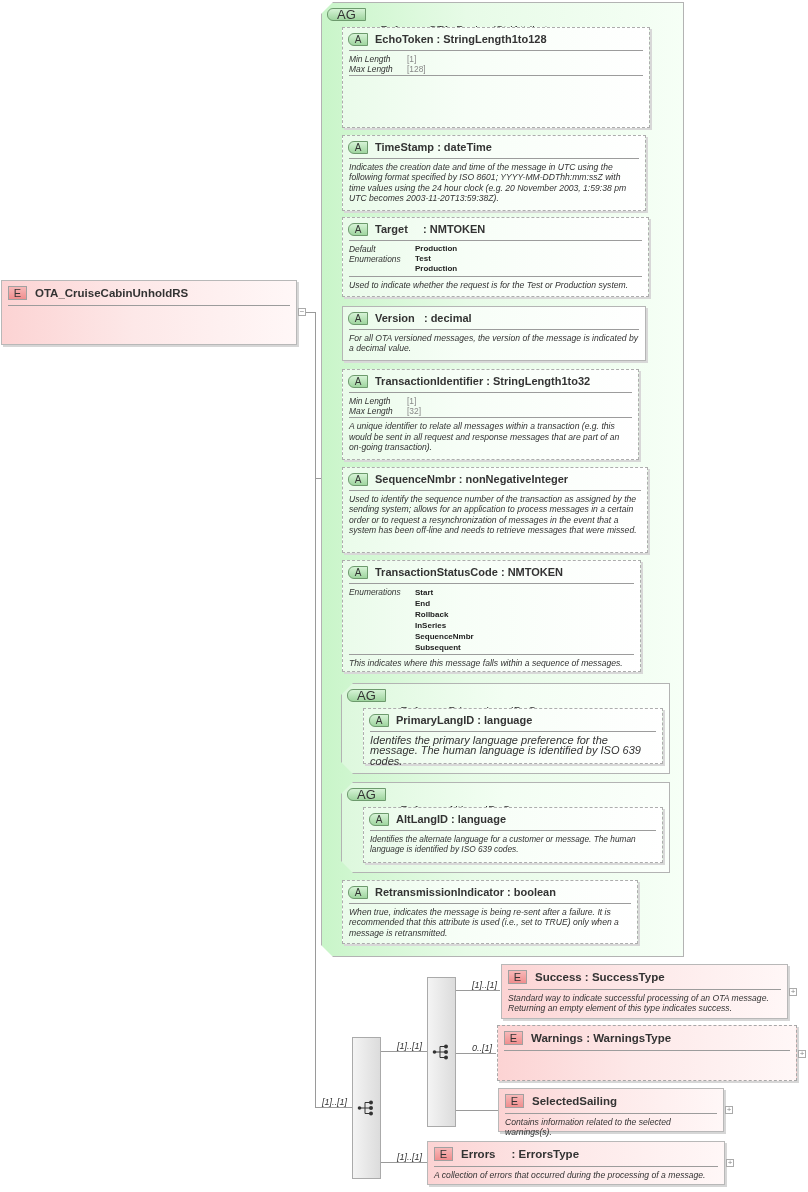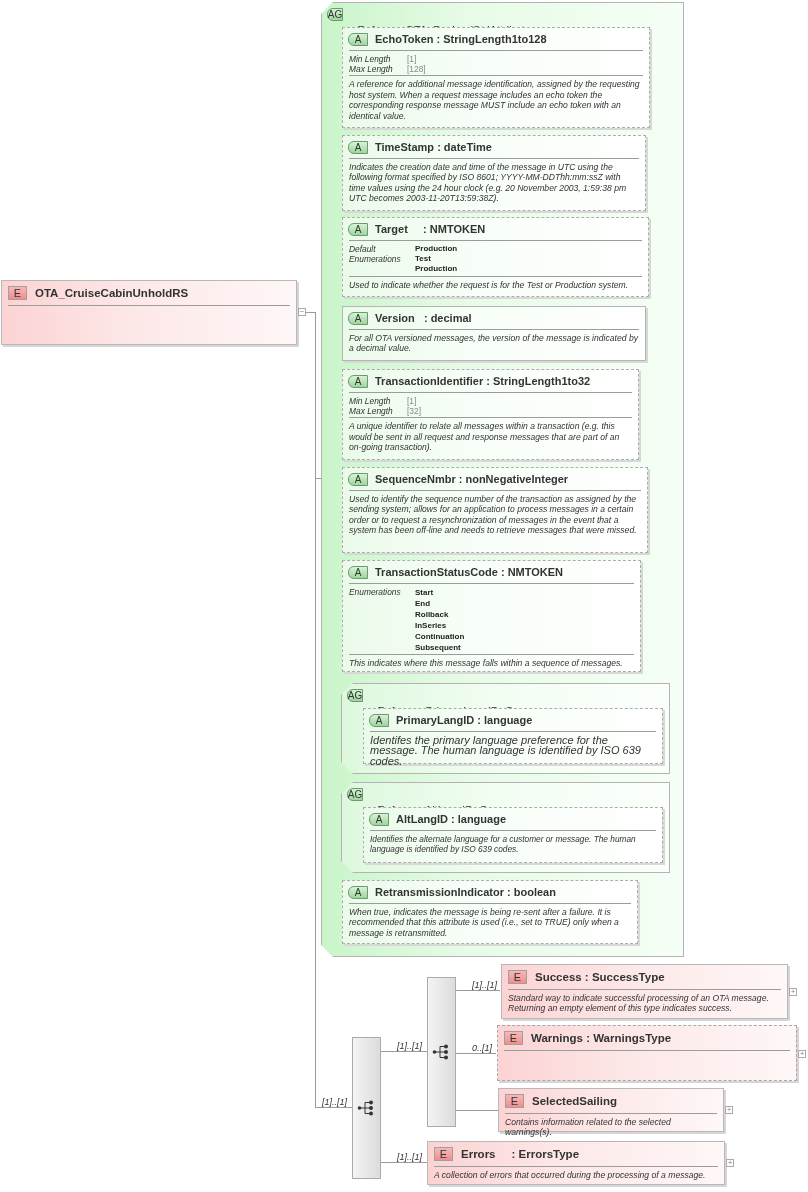--- a/index.html
+++ b/index.html
@@ -24,23 +24,23 @@
   .sep { height: 1px; background: #9c9c9c; margin: 0 6px 0 6px; }
   .desc { font-style: italic; font-size: 8.6px; line-height: 10.4px; color: #333;
           padding: 3px 6px 3px 6px; }
 
   
   .agbox { position: absolute; box-sizing: border-box;
            background: linear-gradient(90deg, #c9f5c9 0%, #e7fbe7 40%, #f6fff6 100%);
            border: 1px solid #b3b3b3; box-shadow: 2px 2px 0 #cfcfcf;
            clip-path: polygon(12px 0, 100% 0, 100% 100%, 12px 100%, 0 calc(100% - 12px), 0 12px); }
   .aghead { display: flex; align-items: center; height: 22px; padding-left: 5px; }
-  .agbadge { width: 16px; height: 13px; box-sizing: border-box; border: 1px solid #6d9a6d;
+  .agbadge { width: 39px; height: 13px; box-sizing: border-box; border: 1px solid #6d9a6d;
              border-radius: 6px 0 0 6px; background: linear-gradient(#d6f3d6, #9fd59f);
-             font-size: 10px; color: #333; display: flex; align-items: center; justify-content: center;
+             font-size: 13px; color: #333; display: flex; align-items: center; justify-content: center;
              margin-right: 8px; }
   .agtitle { font-size: 11px; color: #333; white-space: pre; margin-top: 32px; }
 
   
   .abox { position: absolute; box-sizing: border-box;
           background: linear-gradient(90deg, #eafbea 0%, #f7fef7 40%, #ffffff 100%);
           box-shadow: 2px 2px 0 #d8d8d8; }
   .abox.dashed { border: 1px dashed #adadad; }
   .abox.solid { border: 1px solid #b5b5b5; }
   .ahead { display: flex; align-items: center; height: 22px; padding-left: 5px; }
@@ -122,21 +122,20 @@
     <div class="facet-row">
         <span class="facet-key" style="width:58px">Min Length</span>
         <span class="facet-val">[1]</span>
       </div>
     <div class="facet-row">
         <span class="facet-key" style="width:58px">Max Length</span>
         <span class="facet-val">[128]</span>
       </div>
   </div>
   <div class="sep"></div>
-  <div class="desc">A reference for additional message identification, assigned by the requesting host system. When a request message includes an echo token the corresponding response message MUST include an echo token with an identical value.</div>
 </div>
 
 <div class="abox dashed" style="left:342px; top:135px; width:304px; height:76px;">
   <div class="ahead">
       <span class="abadge">A</span>
       <span class="atitle">TimeStamp : dateTime</span>
     </div>
   <div class="sep"></div>
   <div class="desc">Indicates the creation date and time of the message in UTC using the following format specified by ISO 8601; YYYY-MM-DDThh:mm:ssZ with time values using the 24 hour clock (e.g. 20 November 2003, 1:59:38 pm UTC becomes 2003-11-20T13:59:38Z).</div>
 </div>
@@ -221,21 +220,21 @@
     <div class="facet-row">
         <span class="facet-key"></span>
         <span class="facet-enum">Rollback</span>
       </div>
     <div class="facet-row">
         <span class="facet-key"></span>
         <span class="facet-enum">InSeries</span>
       </div>
     <div class="facet-row">
         <span class="facet-key"></span>
-        <span class="facet-enum">Continuation</span>
+        <span class="facet-enum">SequenceNmbr</span>
       </div>
     <div class="facet-row">
         <span class="facet-key"></span>
         <span class="facet-enum">Subsequent</span>
       </div>
   </div>
   <div class="sep"></div>
   <div class="desc">This indicates where this message falls within a sequence of messages.</div>
 </div>
 

